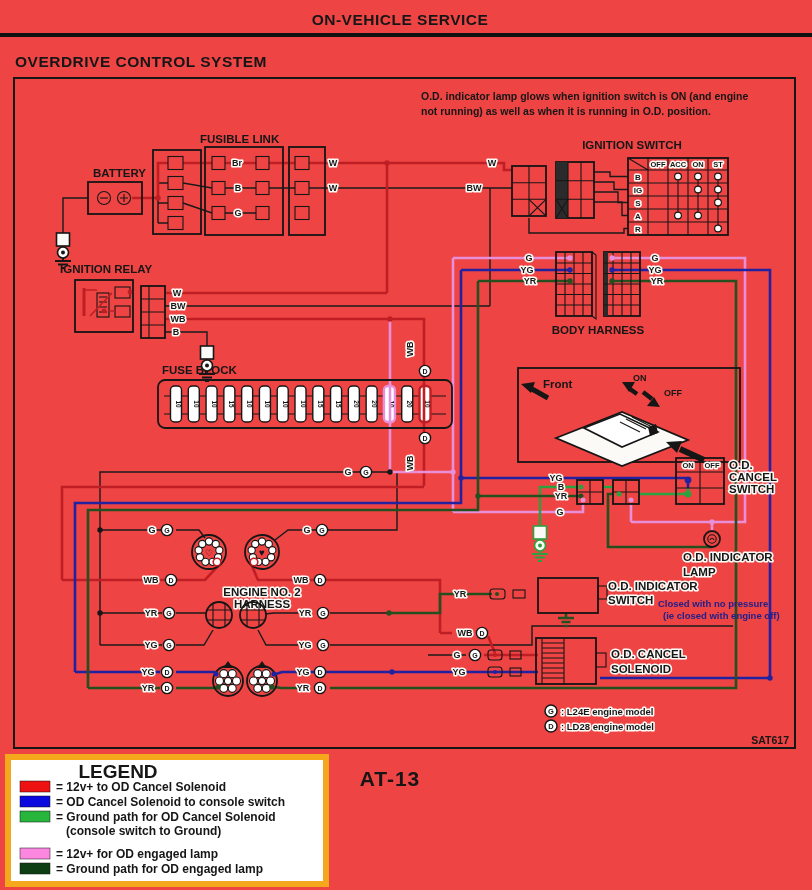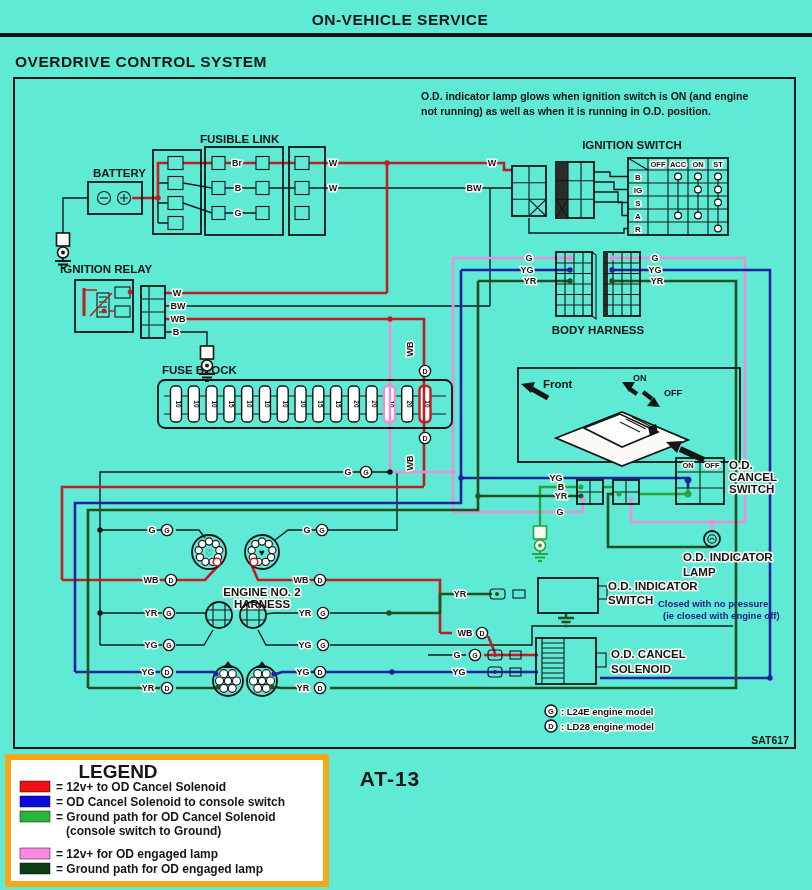--- a/index.html
+++ b/index.html
@@ -1,16 +1,16 @@
 <!DOCTYPE html>
 <html><head>
 <meta charset="utf-8">
 <style>
   html,body{margin:0;padding:0;background:#fbfaf6;}
-  .page{position:relative;width:812px;height:890px;background:#5eead4;overflow:hidden;}
+  .page{position:relative;width:812px;height:890px;background:#ef4444;overflow:hidden;}
   svg text{font-family:"Liberation Sans","DejaVu Sans",sans-serif;font-weight:bold;fill:#161616;}
   .halo{paint-order:stroke;stroke:#fbfaf6;stroke-width:3.2px;stroke-linejoin:round;}
   .t15{font-size:15.5px;letter-spacing:.5px;}
   .t11{font-size:11.5px;}
   .t10{font-size:10.5px;}
   .t9{font-size:9px;}
   .t21{font-size:21px;letter-spacing:1px;}
   .navy{fill:#20208a;font-size:9.5px;}
   .comp{fill:none;stroke:#161616;stroke-width:1.8;}
   .thin{fill:none;stroke:#161616;stroke-width:1.1;}

